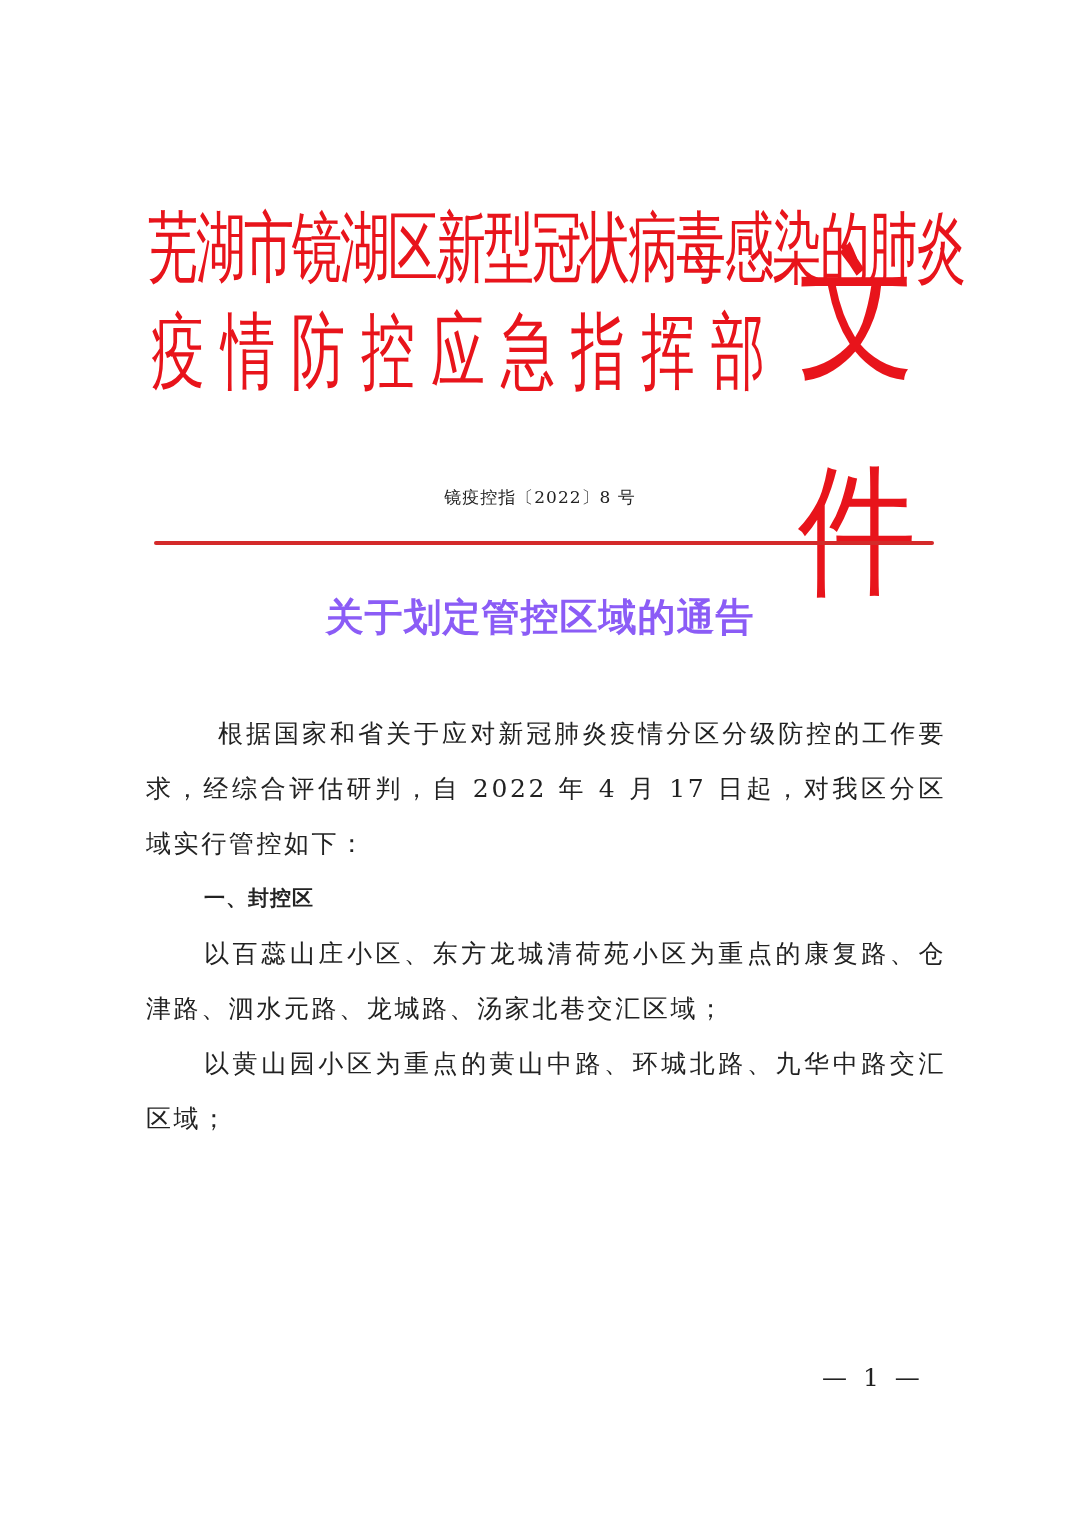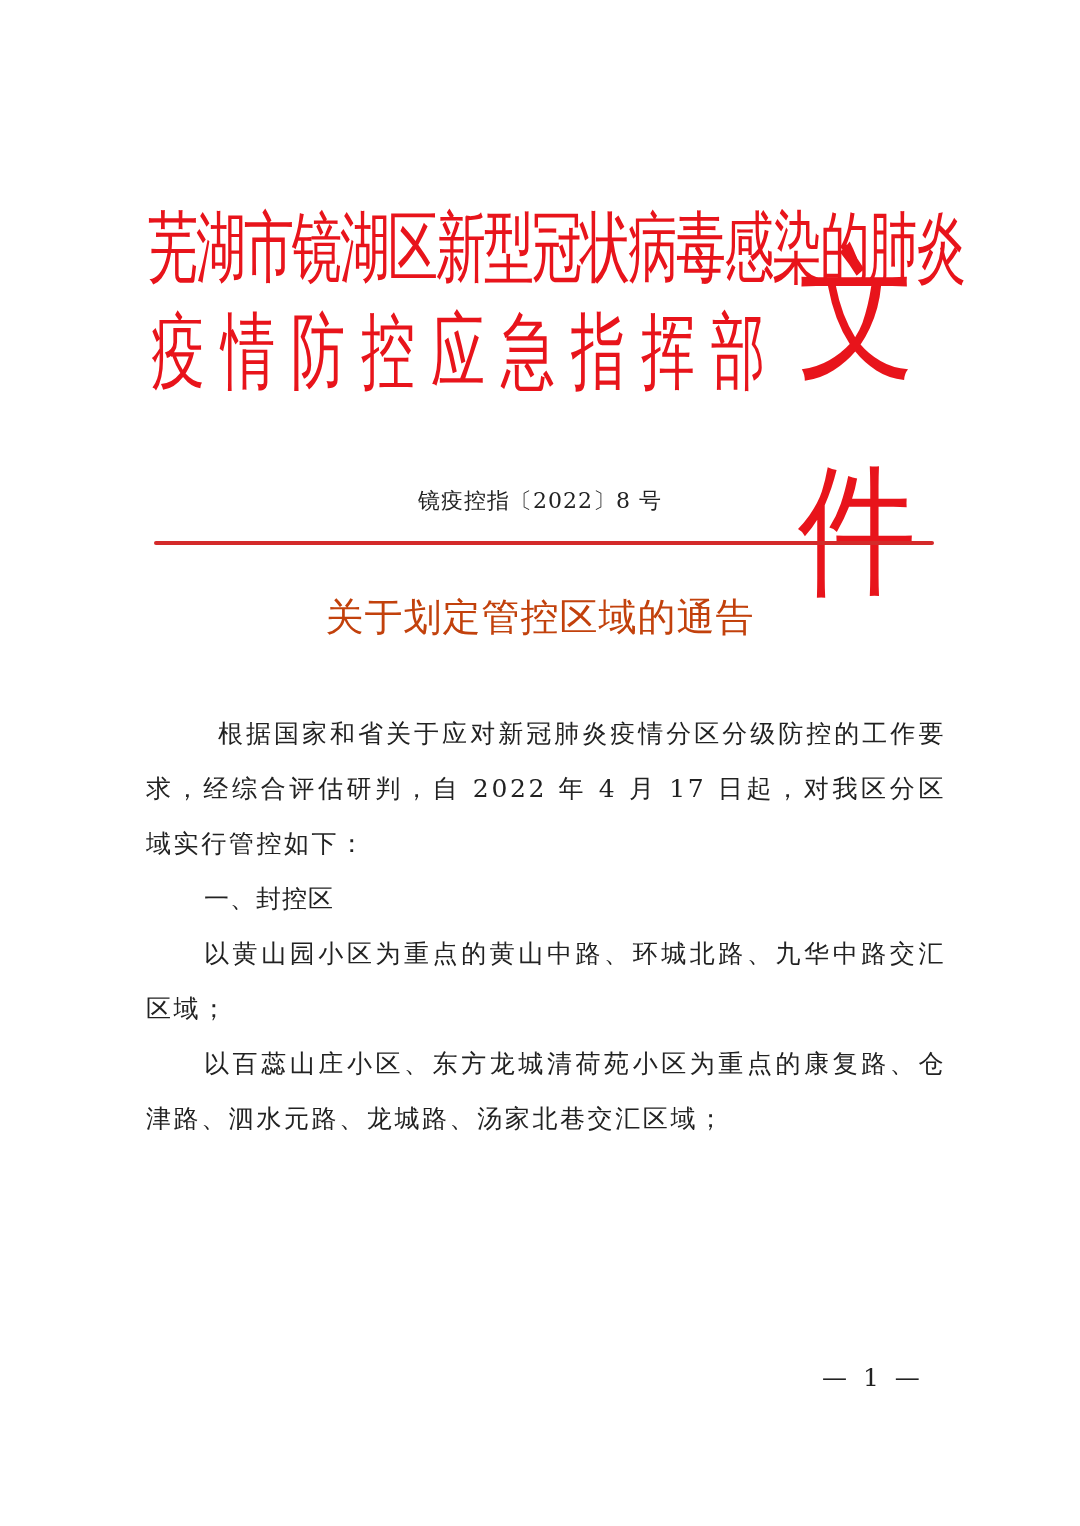--- a/index.html
+++ b/index.html
@@ -57,42 +57,42 @@
       letter-spacing: -4px;
       transform: scaleY(1.2);
       transform-origin: left top;
     }
     .doc-number {
       position: absolute;
       top: 486px;
       left: 0;
       width: 1080px;
       text-align: center;
-      font-size: 22px;
+      font-size: 17px;
       letter-spacing: 1px;
       color: #222;
     }
     .red-rule {
       position: absolute;
       left: 154px;
       top: 541px;
       width: 780px;
       height: 4px;
       background: #d42a2a;
       border-radius: 2px;
     }
     .notice-title {
       position: absolute;
       top: 592px;
       left: 0;
       width: 1080px;
       text-align: center;
       font-size: 38px;
-      font-weight: normal;
-      color: #c2410c;
+      font-weight: bold;
+      color: #8b5cf6;
       letter-spacing: 1px;
     }
     .body-text {
       position: absolute;
       left: 146px;
       top: 706px;
       width: 800px;
       font-size: 25px;
       line-height: 55px;
       color: #222;
@@ -102,22 +102,22 @@
       text-indent: 58px;
       text-align: justify;
       text-align-last: left;
       letter-spacing: 2.6px;
     }
     .para.first { text-indent: 72px; }
     .section-heading {
       margin: 0;
       text-indent: 58px;
       font-family: "DejaVu Sans", "Liberation Sans", sans-serif;
-      font-weight: normal;
-      font-size: 25px;
+      font-weight: bold;
+      font-size: 21px;
       letter-spacing: 1px;
     }
     .page-number {
       position: absolute;
       left: 822px;
       top: 1363px;
       font-size: 25px;
       color: #222;
       letter-spacing: 4px;
     }
@@ -163,17 +163,17 @@
 
 <div class="doc-number">镜疫控指〔2022〕8 号</div>
 
 <div class="red-rule"></div>
 
 <div class="notice-title">关于划定管控区域的通告</div>
 
 <div class="body-text">
   <p class="para first">根据国家和省关于应对新冠肺炎疫情分区分级防控的工作要求，经综合评估研判，自 2022 年 4 月 17 日起，对我区分区域实行管控如下：</p>
   <p class="section-heading">一、封控区</p>
+  <p class="para">以百蕊山庄小区、东方龙城清荷苑小区为重点的康复路、仓津路、泗水元路、龙城路、汤家北巷交汇区域；</p>
   <p class="para">以黄山园小区为重点的黄山中路、环城北路、九华中路交汇区域；</p>
-  <p class="para">以百蕊山庄小区、东方龙城清荷苑小区为重点的康复路、仓津路、泗水元路、龙城路、汤家北巷交汇区域；</p>
 </div>
 
 <div class="page-number">— 1 —</div>
 
 </body></html>

